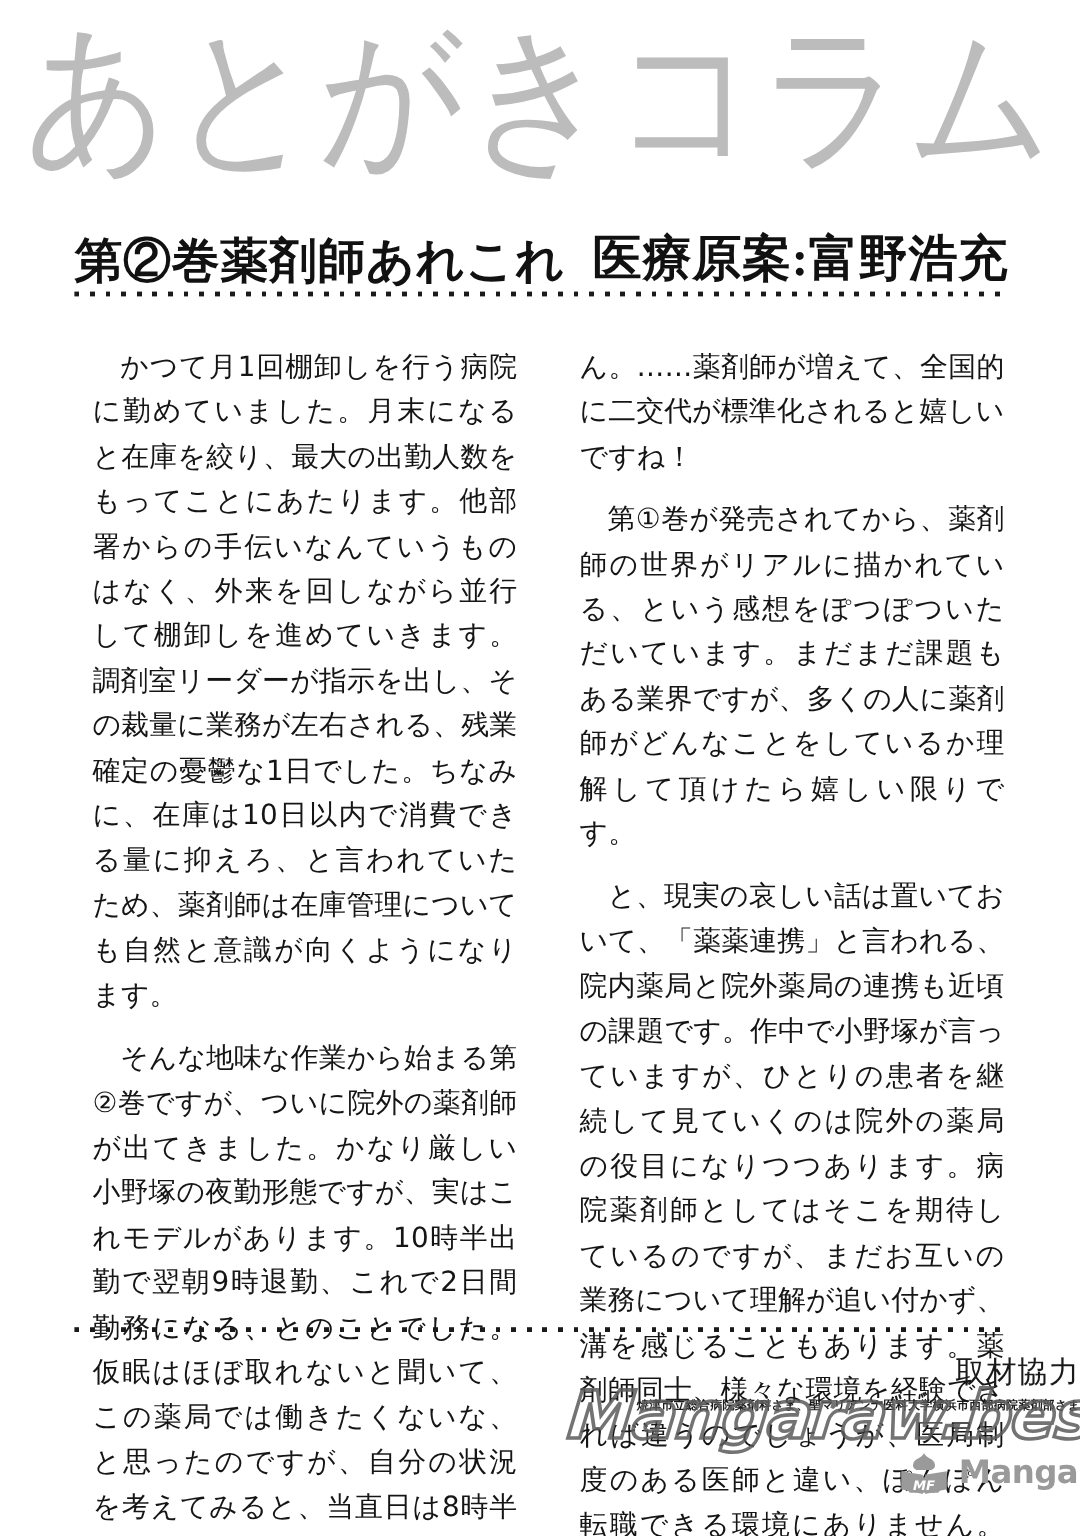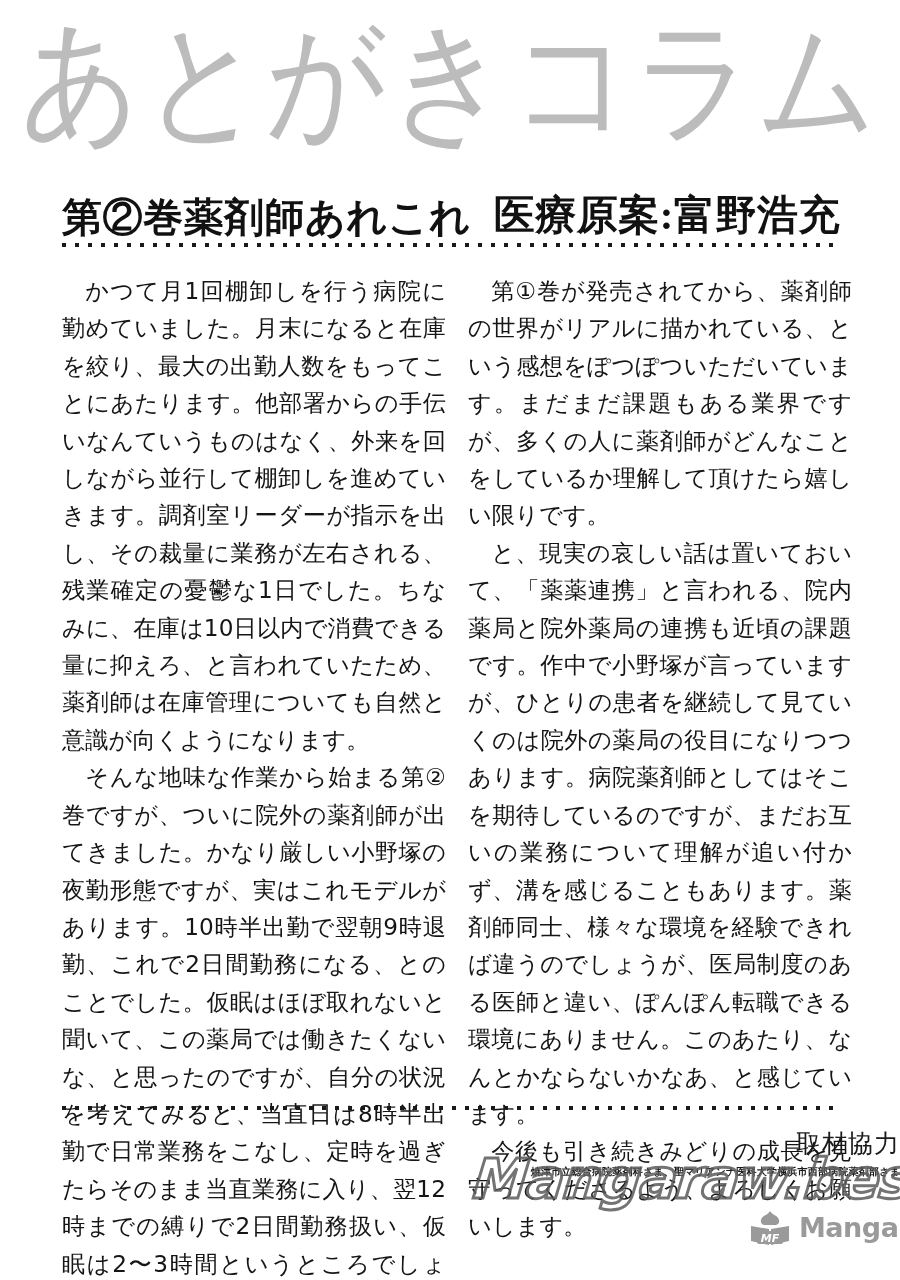--- a/index.html
+++ b/index.html
@@ -110,21 +110,21 @@
     width: 790px;
     height: 820px;
     display: flex;
     gap: 22px;
   }
   .col {
     width: 384px;
     flex: 0 0 384px;
   }
   .col p {
-    margin: 0;
+    margin: 15px;
     font-size: 23.2px;
     line-height: 37.4px;
     letter-spacing: 0.1px;
     font-weight: 500;
     color: #151515;
     text-align: justify;
     text-justify: inter-character;
     word-break: break-all;
     text-indent: 1em;
   }
@@ -221,20 +221,21 @@
   </div>
 
   <div class="dotrule sq" id="rule-top"></div>
 
   <div class="columns">
     <div class="col">
       <p>かつて月1回棚卸しを行う病院に勤めていました。月末になると在庫を絞り、最大の出勤人数をもってことにあたります。他部署からの手伝いなんていうものはなく、外来を回しながら並行して棚卸しを進めていきます。調剤室リーダーが指示を出し、その裁量に業務が左右される、残業確定の憂鬱な1日でした。ちなみに、在庫は10日以内で消費できる量に抑えろ、と言われていたため、薬剤師は在庫管理についても自然と意識が向くようになります。</p>
       <p>そんな地味な作業から始まる第②巻ですが、ついに院外の薬剤師が出てきました。かなり厳しい小野塚の夜勤形態ですが、実はこれモデルがあります。10時半出勤で翌朝9時退勤、これで2日間勤務になる、とのことでした。仮眠はほぼ取れないと聞いて、この薬局では働きたくないな、と思ったのですが、自分の状況を考えてみると、当直日は8時半出勤で日常業務をこなし、定時を過ぎたらそのまま当直業務に入り、翌12時までの縛りで2日間勤務扱い、仮眠は2〜3時間というところでしょうか。ちなみに土日の代休はありませ</p>
     </div>
     <div class="col">
+      <p class="cont">ん。……薬剤師が増えて、全国的に二交代が標準化されると嬉しいですね！</p>
       <p>第①巻が発売されてから、薬剤師の世界がリアルに描かれている、という感想をぽつぽついただいています。まだまだ課題もある業界ですが、多くの人に薬剤師がどんなことをしているか理解して頂けたら嬉しい限りです。</p>
       <p>と、現実の哀しい話は置いておいて、「薬薬連携」と言われる、院内薬局と院外薬局の連携も近頃の課題です。作中で小野塚が言っていますが、ひとりの患者を継続して見ていくのは院外の薬局の役目になりつつあります。病院薬剤師としてはそこを期待しているのですが、まだお互いの業務について理解が追い付かず、溝を感じることもあります。薬剤師同士、様々な環境を経験できれば違うのでしょうが、医局制度のある医師と違い、ぽんぽん転職できる環境にありません。このあたり、なんとかならないかなあ、と感じています。</p>
       <p>今後も引き続きみどりの成長を見守ってくださるよう、よろしくお願いします。</p>
     </div>
   </div>
 
   <div class="dotrule sq" id="rule-bottom"></div>
 
   <div class="footer">
     <div class="footer-heading">取材協力</div>

